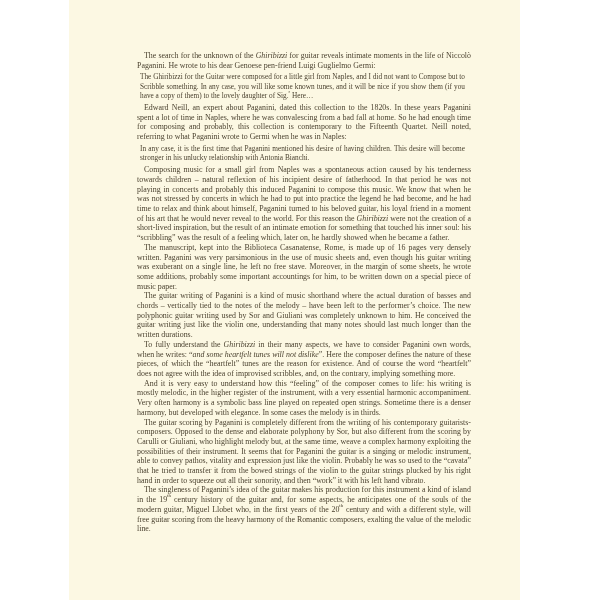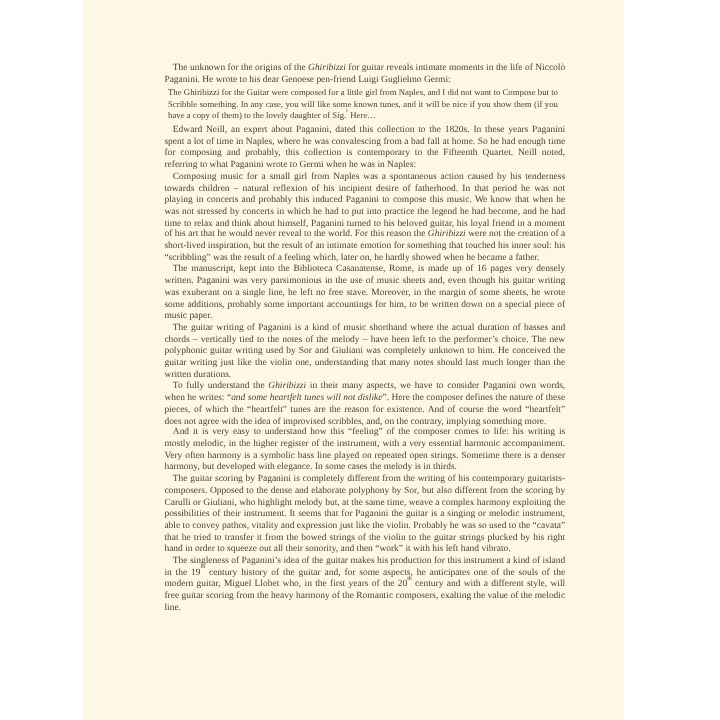--- a/index.html
+++ b/index.html
@@ -56,23 +56,24 @@
     top:-0.35em;
   }
   .page-text i{}
 </style>
 </head>
 <body>
 
 <div class="page">
   <div class="content">
     <div class="page-text">
-        <p class="body"><span>The unknown for the origins of the </span><i>Ghiribizzi</i><span> for guitar reveals intimate moments in the life of Niccolò Paganini. He wrote to his dear Genoese pen-friend Luigi Guglielmo Germi:</span></p>
+        <p class="body"><span>The search for the unknown of the </span><i>Ghiribizzi</i><span> for guitar reveals intimate moments in the life of Niccolò Paganini. He wrote to his dear Genoese pen-friend Luigi Guglielmo Germi:</span></p>
         <p class="quote"><span>The Ghiribizzi for the Guitar were composed for a little girl from Naples, and I did not want to Compose but to Scribble something. In any case, you will like some known tunes, and it will be nice if you show them (if you have a copy of them) to the lovely daughter of Sig.</span><sup>r</sup><span> Here…</span></p>
         <p class="body"><span>Edward Neill, an expert about Paganini, dated this collection to the 1820s. In these years Paganini spent a lot of time in Naples, where he was convalescing from a bad fall at home. So he had enough time for composing and probably, this collection is contemporary to the Fifteenth Quartet. Neill noted, referring to what Paganini wrote to Germi when he was in Naples:</span></p>
+        <p class="quote"><span>In any case, it is the first time that Paganini mentioned his desire of having children. This desire will become stronger in his unlucky relationship with Antonia Bianchi.</span></p>
         <p class="body"><span>Composing music for a small girl from Naples was a spontaneous action caused by his tenderness towards children – natural reflexion of his incipient desire of fatherhood. In that period he was not playing in concerts and probably this induced Paganini to compose this music. We know that when he was not stressed by concerts in which he had to put into practice the legend he had become, and he had time to relax and think about himself, Paganini turned to his beloved guitar, his loyal friend in a moment of his art that he would never reveal to the world. For this reason the </span><i>Ghiribizzi</i><span> were not the creation of a short-lived inspiration, but the result of an intimate emotion for something that touched his inner soul: his “scribbling” was the result of a feeling which, later on, he hardly showed when he became a father.</span></p>
         <p class="body"><span>The manuscript, kept into the Biblioteca Casanatense, Rome, is made up of 16 pages very densely written. Paganini was very parsimonious in the use of music sheets and, even though his guitar writing was exuberant on a single line, he left no free stave. Moreover, in the margin of some sheets, he wrote some additions, probably some important accountings for him, to be written down on a special piece of music paper.</span></p>
         <p class="body"><span>The guitar writing of Paganini is a kind of music shorthand where the actual duration of basses and chords – vertically tied to the notes of the melody – have been left to the performer’s choice. The new polyphonic guitar writing used by Sor and Giuliani was completely unknown to him. He conceived the guitar writing just like the violin one, understanding that many notes should last much longer than the written durations.</span></p>
         <p class="body"><span>To fully understand the </span><i>Ghiribizzi</i><span> in their many aspects, we have to consider Paganini own words, when he writes: “</span><i>and some heartfelt tunes will not dislike</i><span>”. Here the composer defines the nature of these pieces, of which the “heartfelt” tunes are the reason for existence. And of course the word “heartfelt” does not agree with the idea of improvised scribbles, and, on the contrary, implying something more.</span></p>
         <p class="body"><span>And it is very easy to understand how this “feeling” of the composer comes to life: his writing is mostly melodic, in the higher register of the instrument, with a very essential harmonic accompaniment. Very often harmony is a symbolic bass line played on repeated open strings. Sometime there is a denser harmony, but developed with elegance. In some cases the melody is in thirds.</span></p>
         <p class="body"><span>The guitar scoring by Paganini is completely different from the writing of his contemporary guitarists-composers. Opposed to the dense and elaborate polyphony by Sor, but also different from the scoring by Carulli or Giuliani, who highlight melody but, at the same time, weave a complex harmony exploiting the possibilities of their instrument. It seems that for Paganini the guitar is a singing or melodic instrument, able to convey pathos, vitality and expression just like the violin. Probably he was so used to the “cavata” that he tried to transfer it from the bowed strings of the violin to the guitar strings plucked by his right hand in order to squeeze out all their sonority, and then “work” it with his left hand vibrato.</span></p>
         <p class="body"><span>The singleness of Paganini’s idea of the guitar makes his production for this instrument a kind of island in the 19</span><sup>th</sup><span> century history of the guitar and, for some aspects, he anticipates one of the souls of the modern guitar, Miguel Llobet who, in the first years of the 20</span><sup>th</sup><span> century and with a different style, will free guitar scoring from the heavy harmony of the Romantic composers, exalting the value of the melodic line.</span></p>
       </div>
   </div>
 </div>

